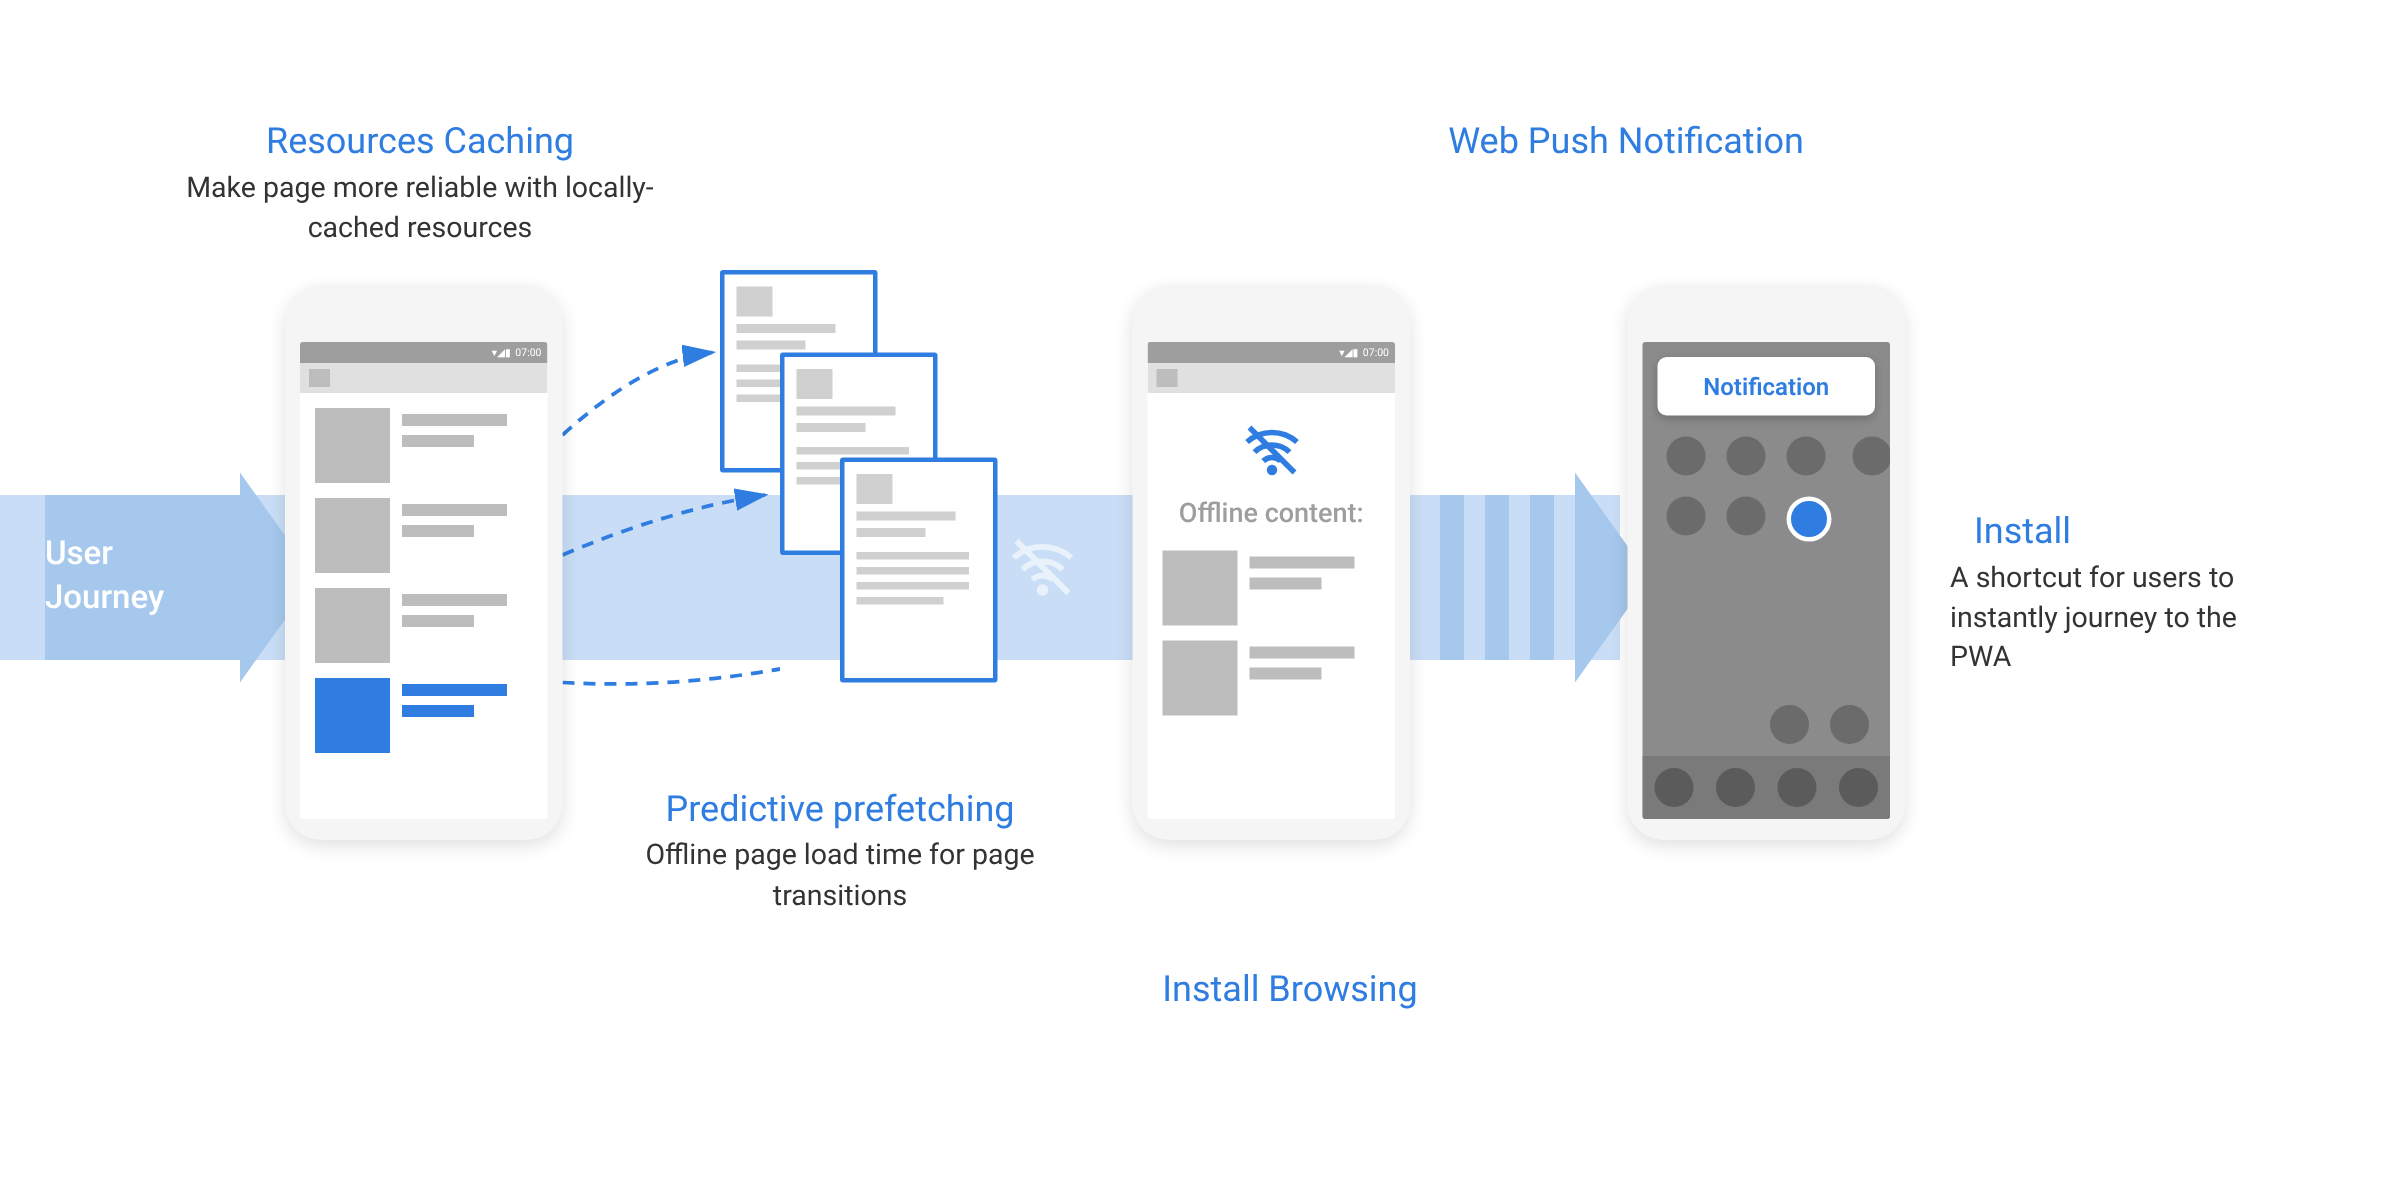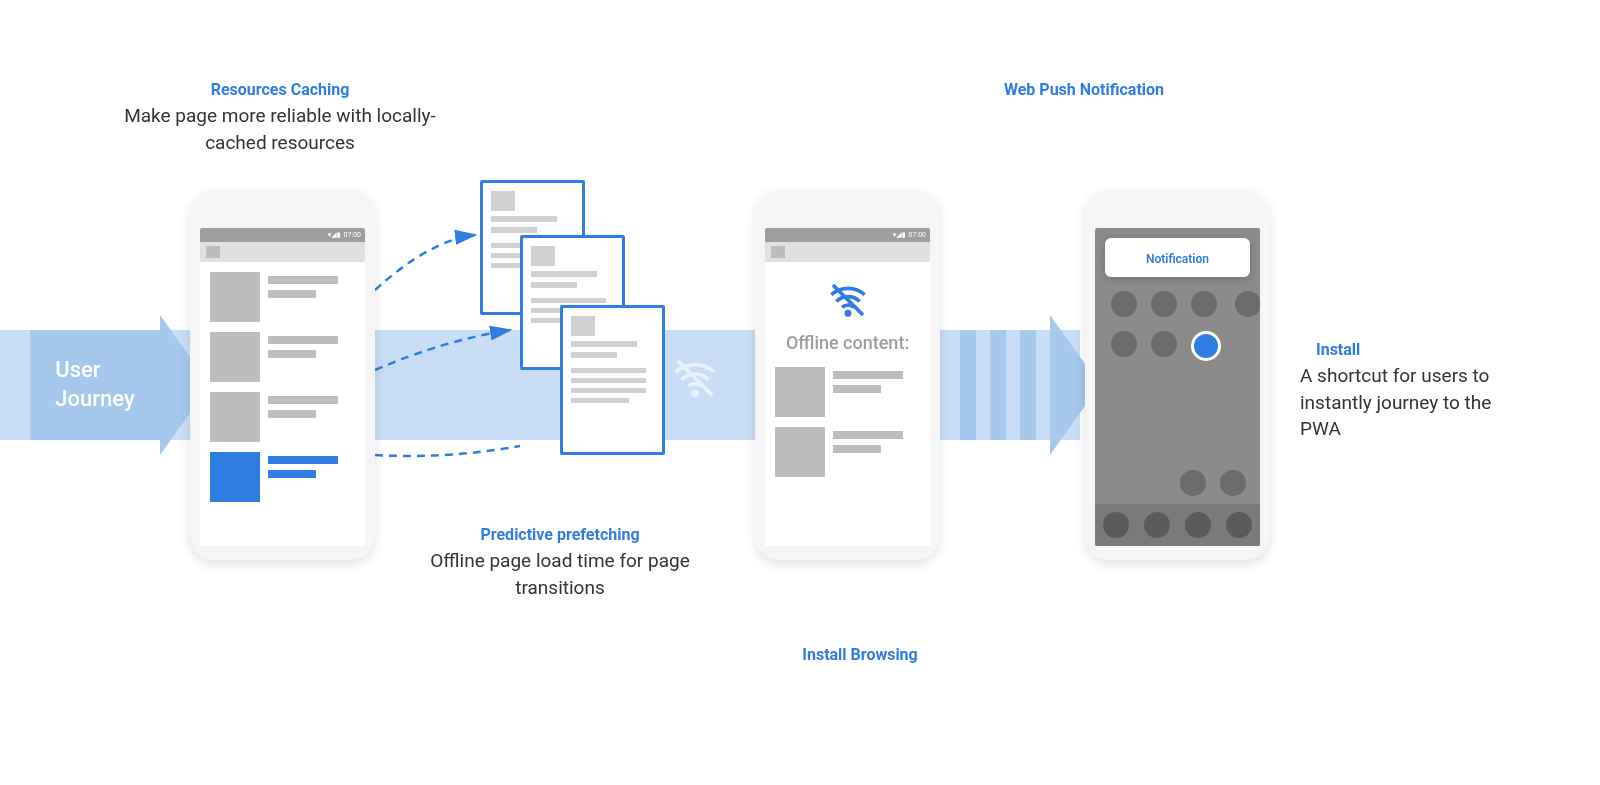--- a/index.html
+++ b/index.html
@@ -31,21 +31,21 @@
     }
     .journey-arrow-start .shaft {
       position: absolute;
       left: 0;
       top: 0;
       width: 130px;
       height: 110px;
       background: #A6C8ED;
       display: flex;
       align-items: center;
-      justify-content: center;
+      justify-content: flex-start;
     }
     .journey-arrow-start .head {
       position: absolute;
       left: 130px;
       top: -15px;
       width: 0;
       height: 0;
       border-top: 70px solid transparent;
       border-bottom: 70px solid transparent;
       border-left: 50px solid #A6C8ED;
@@ -178,21 +178,21 @@
     .notif-card {
       background: #fff;
       border-radius: 6px;
       padding: 10px;
       text-align: center;
       box-shadow: 0 2px 6px rgba(0,0,0,0.2);
     }
     .notif-text {
       color: #2F7DE1;
       font-weight: 600;
-      font-size: 12px;
+      font-size: 16px;
     }
     .icon-grid {
       display: grid;
       grid-template-columns: repeat(4, 1fr);
       gap: 14px;
       padding: 14px 6px;
     }
     .app-icon {
       width: 26px;
       height: 26px;
@@ -236,22 +236,22 @@
     .page-a { left: 60px; top: 0; width: 105px; height: 135px; }
     .page-b { left: 100px; top: 55px; width: 105px; height: 135px; }
     .page-c { left: 140px; top: 125px; width: 105px; height: 150px; }
     .label-block {
       position: absolute;
       text-align: center;
       z-index: 8;
     }
     .label-title {
       color: #2F7DE1;
-      font-size: 16px;
-      font-weight: 700;
+      font-size: 24px;
+      font-weight: 400;
       margin-bottom: 4px;
     }
     .label-desc {
       color: #333;
       font-size: 19px;
       line-height: 1.4;
     }
     .lbl-caching { left: 120px; top: 80px; width: 320px; }
     .lbl-prefetch { left: 400px; top: 525px; width: 320px; }
     .lbl-offline { left: 700px; top: 645px; width: 320px; }

